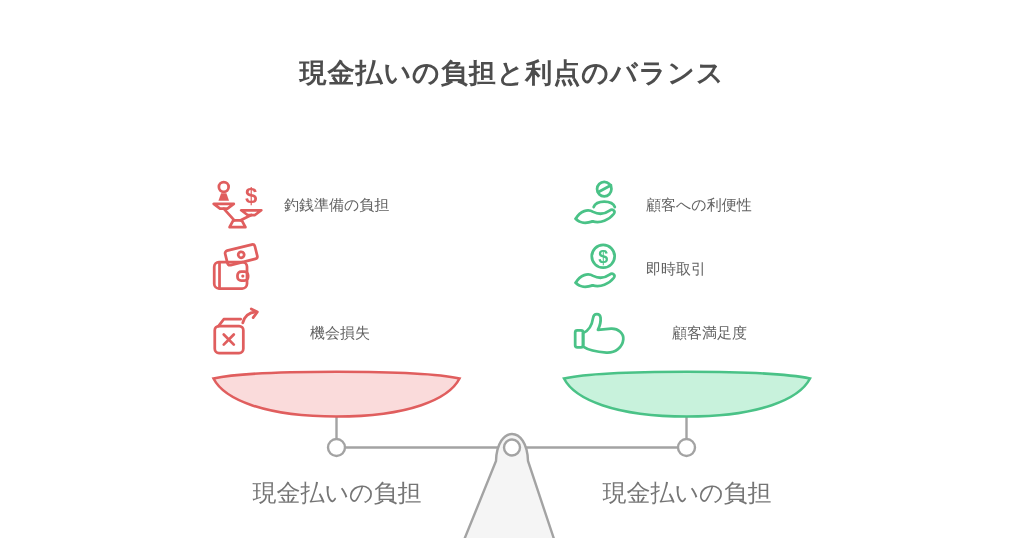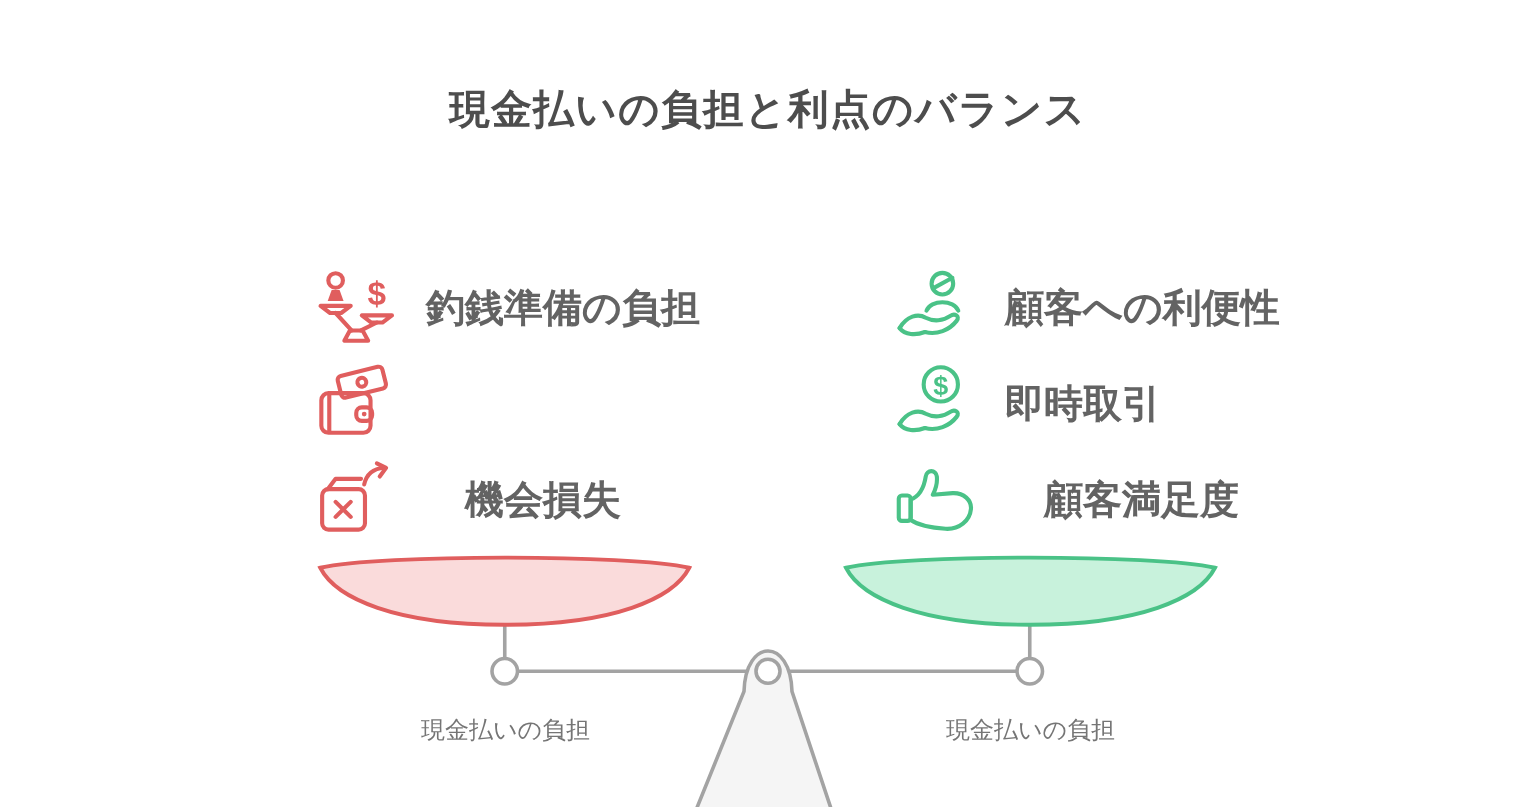--- a/index.html
+++ b/index.html
@@ -11,41 +11,41 @@
   }
   .title{
     position:absolute;top:55px;left:0;width:1024px;text-align:center;
     font-size:27px;font-weight:bold;color:var(--title-text,#4d4d4d);
     letter-spacing:1px;margin:0;
   }
   .item{
     position:absolute;height:58px;display:flex;align-items:center;gap:19px;
   }
   .item.left{left:210px;}
-  .item.right{left:596px;align-items:center;}
+  .item.right{left:572px;align-items:center;}
   .item.row-0{top:176px;}
   .item.row-1{top:240px;}
   .item.row-2{top:304px;gap:45px;}
   .item .icon{width:55px;height:55px;display:block;flex:0 0 auto;}
   .item.left .icon{color:var(--negative,#e05e5e);}
   .item.right .icon{color:var(--positive,#4ac287);}
   .icon svg{width:100%;height:100%;display:block;}
   .icon svg *{stroke:currentColor;stroke-width:2.6;fill:none;stroke-linecap:round;stroke-linejoin:round;}
   .icon svg .solid{fill:currentColor;stroke:none;}
   .icon svg text{stroke:none;fill:currentColor;font-family:"Liberation Sans",sans-serif;}
-  .item .label{font-size:26px;color:var(--item-text,#636363);white-space:nowrap;font-weight:bold;}
+  .item .label{font-size:15px;color:var(--item-text,#636363);white-space:nowrap;}
   .scale-svg{position:absolute;left:0;top:0;}
   .bowl-left{fill:var(--negative-fill,#fadbdb);stroke:var(--negative,#e05e5e);stroke-width:2.6;}
   .bowl-right{fill:var(--positive-fill,#c8f2dc);stroke:var(--positive,#4ac287);stroke-width:2.6;}
   .structure{stroke:var(--structure,#a3a3a3);stroke-width:2.4;fill:none;}
   .joint{fill:#ffffff;stroke:var(--structure,#a3a3a3);stroke-width:2.4;}
   .fulcrum{fill:var(--fulcrum-fill,#f5f5f5);stroke:var(--structure,#a3a3a3);stroke-width:2.4;}
   .pan-label{
     position:absolute;top:477px;width:300px;text-align:center;
-    font-size:16px;color:var(--label-text,#757575);white-space:nowrap;
+    font-size:24px;color:var(--label-text,#757575);white-space:nowrap;
   }
   .pan-label.left{left:187px;}
   .pan-label.right{left:537px;}
 </style>
 </head>
 <body>
 
 <div class="canvas">
 
   <h1 class="title">現金払いの負担と利点のバランス</h1>

